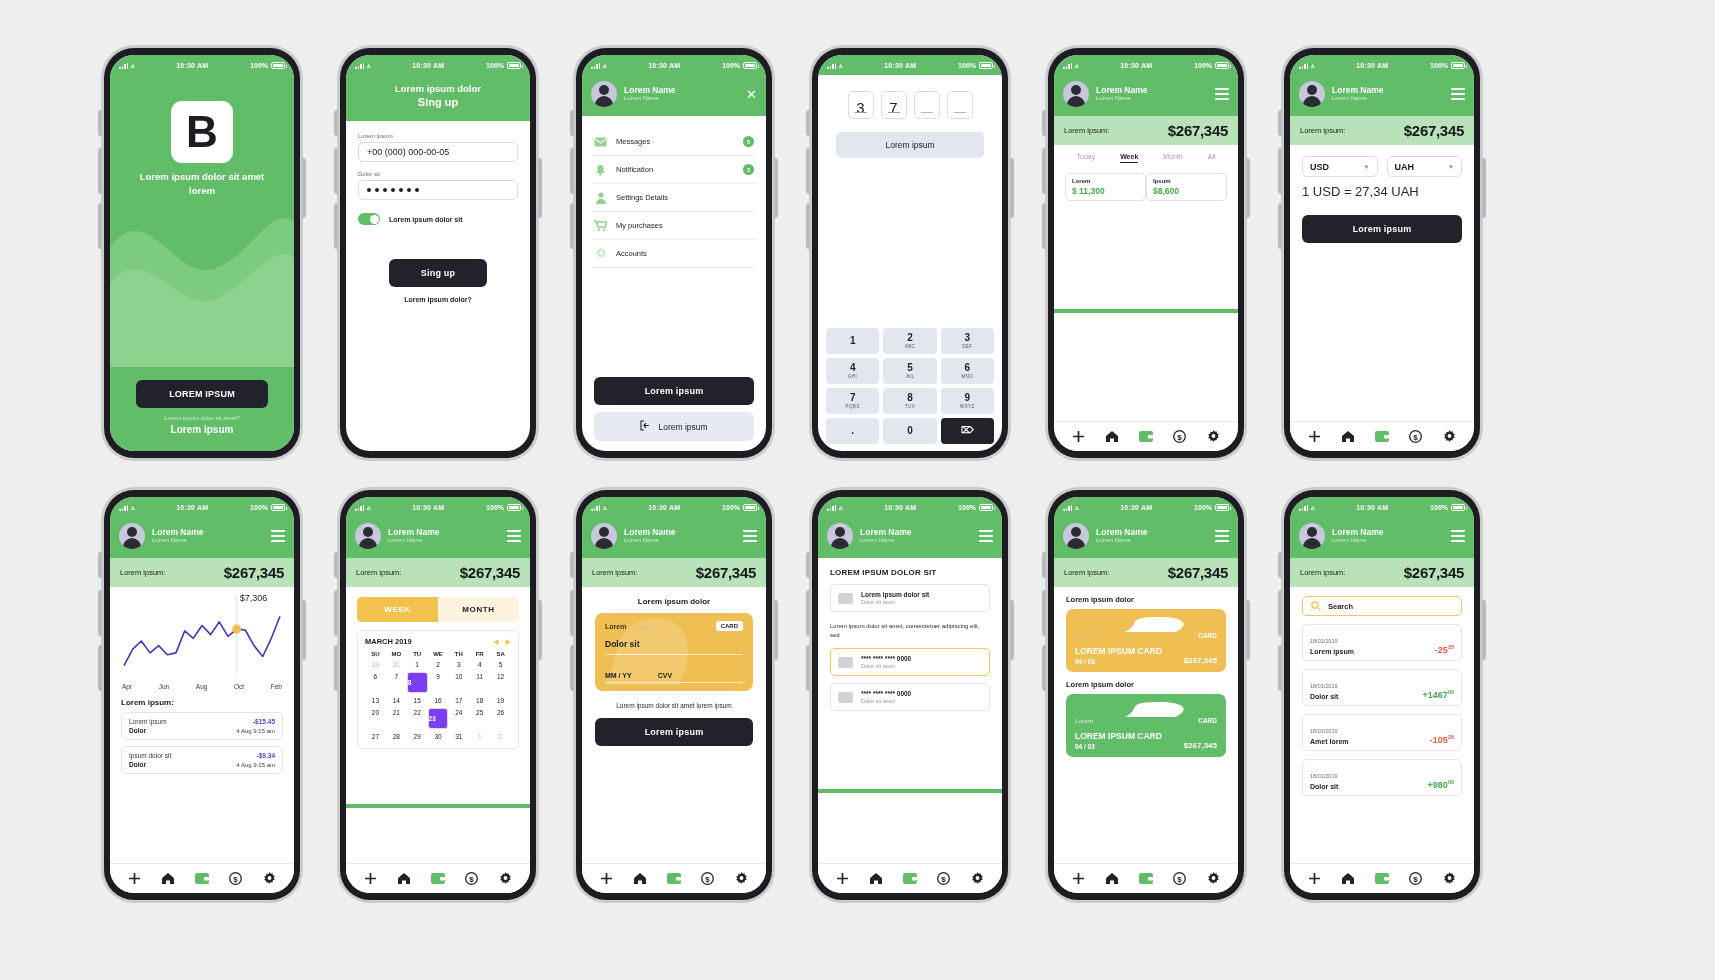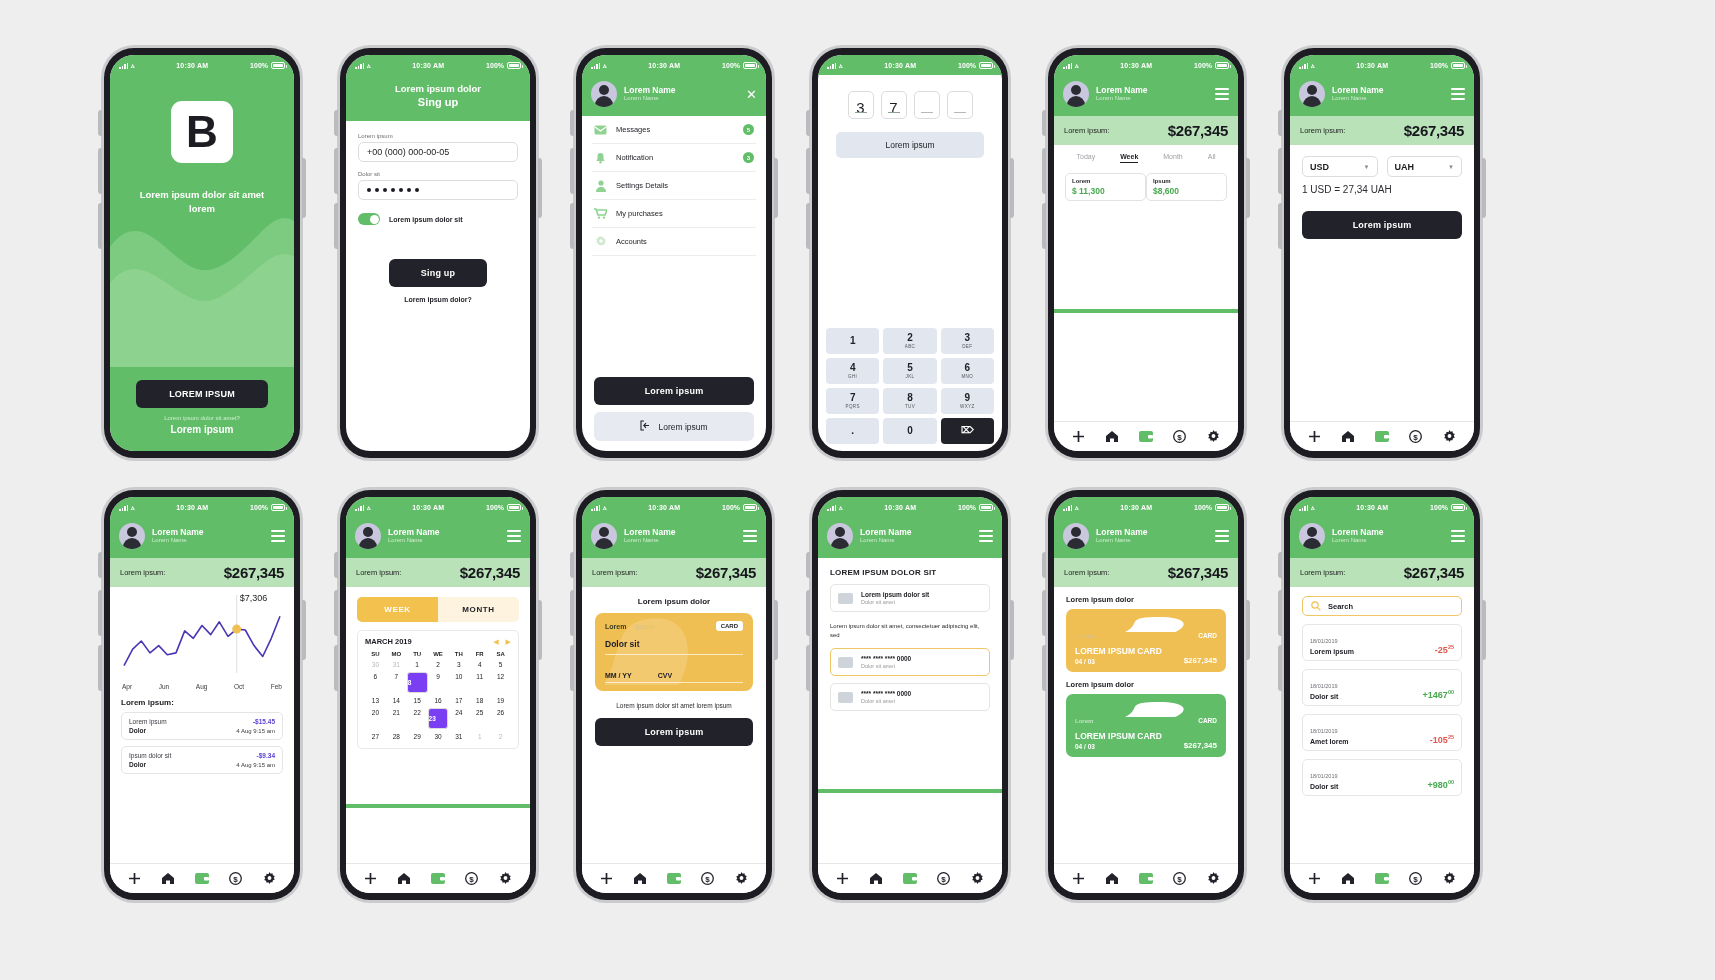--- a/index.html
+++ b/index.html
@@ -92,21 +92,21 @@
 
   
   .splash{ flex:1; background:#62bd69; position:relative; overflow:hidden;
            display:flex; flex-direction:column; align-items:center;}
   .splash .wave{ position:absolute; left:0; right:0; }
   .logo{
     width:62px;height:62px;background:#fff;border-radius:11px;margin-top:26px;
     display:flex;align-items:center;justify-content:center;
     font-size:44px;font-weight:bold;color:#1c1c22;line-height:1;position:relative;z-index:2;
   }
-  .splash .tagline{ position:relative;z-index:2;margin-top:25px;color:#fff;font-size:9.5px;font-weight:bold;text-align:center;line-height:1.45;width:150px;}
+  .splash .tagline{ position:relative;z-index:2;margin-top:7px;color:#fff;font-size:9.5px;font-weight:bold;text-align:center;line-height:1.45;width:150px;}
   .splash .cta{ position:relative;z-index:2;margin-top:auto;width:132px;}
   .splash .sub1{ position:relative;z-index:2;color:#cdeccb;font-size:6px;margin-top:7px;}
   .splash .sub2{ position:relative;z-index:2;color:#fff;font-size:10px;font-weight:bold;margin:3px 0 16px;}
 
   
   .signup-hdr{ background:#62bd69; padding:6px 0 13px; text-align:center;}
   .signup-hdr .t1{ color:#fff; font-size:9.5px; font-weight:bold; line-height:1.6;}
   .signup-hdr .t2{ color:#fff; font-size:11px; font-weight:bold;}
   .form{ padding:12px 12px 0; flex:1; display:flex; flex-direction:column;}
   .flabel{ font-size:6px; color:#6d6d73; margin-bottom:3px;}
@@ -117,21 +117,21 @@
   .dots{ display:flex; gap:4px; align-items:center;}
   .dots i{ width:4px;height:4px;border-radius:50%;background:#1c1c22;display:block;}
   .toggle-row{ display:flex; align-items:center; gap:9px; margin-top:4px;}
   .toggle{ width:22px;height:12px;border-radius:7px;background:#62bd69;position:relative;flex:0 0 22px;}
   .toggle i{ position:absolute;right:1.5px;top:1.5px;width:9px;height:9px;border-radius:50%;background:#fff;}
   .toggle-row span{ font-size:7px;font-weight:bold;color:#1c1c22;}
   .signup-btn{ width:98px; margin:34px auto 0;}
   .signup-foot{ text-align:center; font-size:7px; font-weight:bold; color:#1c1c22; margin-top:9px;}
 
   
-  .menu-list{ padding:0 10px;border-radius:16px; }
+  .menu-list{ padding:12px 10px;border-radius:16px; }
   .mrow{
     display:flex; align-items:center; gap:9px; padding:7px 2px;
     border-bottom:1px solid #ececec; font-size:7.5px; color:#25252c;
   }
   .mrow .micon{ width:13px;height:13px;display:flex;align-items:center;justify-content:center;flex:0 0 13px;}
   .badge{
     margin-left:auto; width:11px;height:11px;border-radius:50%;
     background:#62bd69;color:#fff;font-size:6px;font-weight:bold;
     display:flex;align-items:center;justify-content:center;
   }
@@ -172,21 +172,21 @@
   .kpi .k{ font-size:6px;color:#29292f;font-weight:bold;}
   .kpi .v{ font-size:8.5px;color:#47a84f;font-weight:bold;margin-top:2px;}
 
   
   .sel-row{ display:flex; gap:9px; padding:11px 12px 0;}
   .sel{
     flex:1; border:1px solid #dcdcdc;border-radius:5px;height:21px;display:flex;align-items:center;
     justify-content:space-between;padding:0 7px;font-size:9px;font-weight:bold;color:#1c1c22;cursor:pointer;
   }
   .sel .cv{ font-size:6px;color:#8a8a90;}
-  .rate{ padding:7px 12px 0; font-size:10px;color:#2b2b31;}
+  .rate{ padding:7px 12px 0; font-size:13px;color:#2b2b31;}
   .amt-blk{ padding:9px 12px 0;}
   .amt-blk .cap{ font-size:5.5px;color:#8a8a90;letter-spacing:.7px;}
   .amt-blk .big{ font-size:11px;font-weight:bold;color:#1c1c22;margin-top:1px;}
   .slider{ position:relative;height:12px;margin-top:4px;}
   .slider .track{position:absolute;left:0;right:0;top:5px;height:2px;background:#e3e3e3;border-radius:2px;}
   .slider .fill{position:absolute;left:0;top:5px;height:2px;width:37%;background:#f2c14e;border-radius:2px;}
   .slider .knob{position:absolute;left:33%;top:1px;width:10px;height:10px;border-radius:50%;background:#f2c14e;}
   .ex-btn{ margin:16px 12px 0;}
 
   

